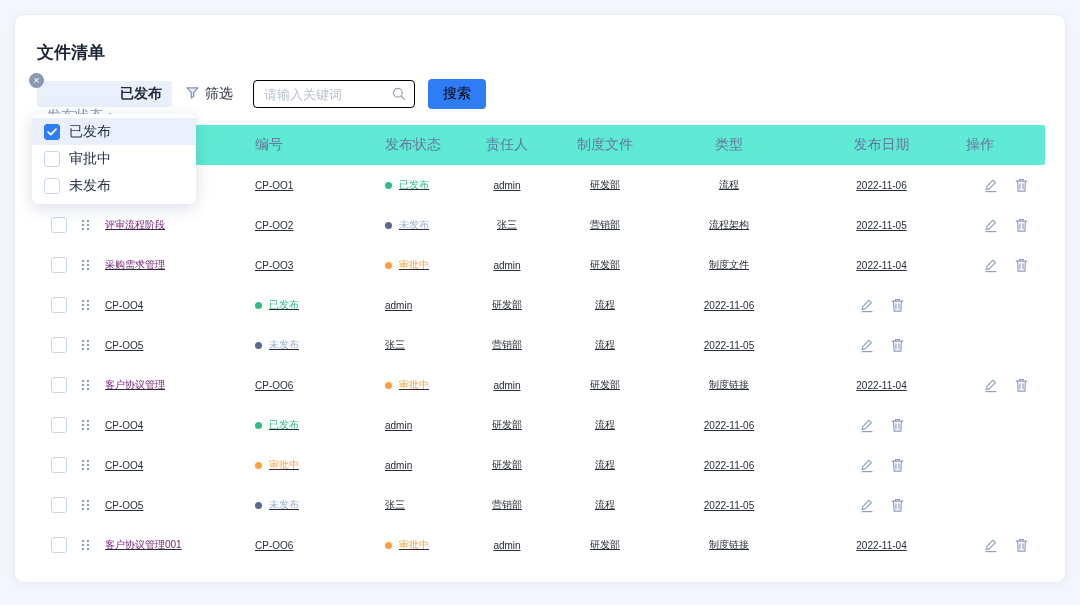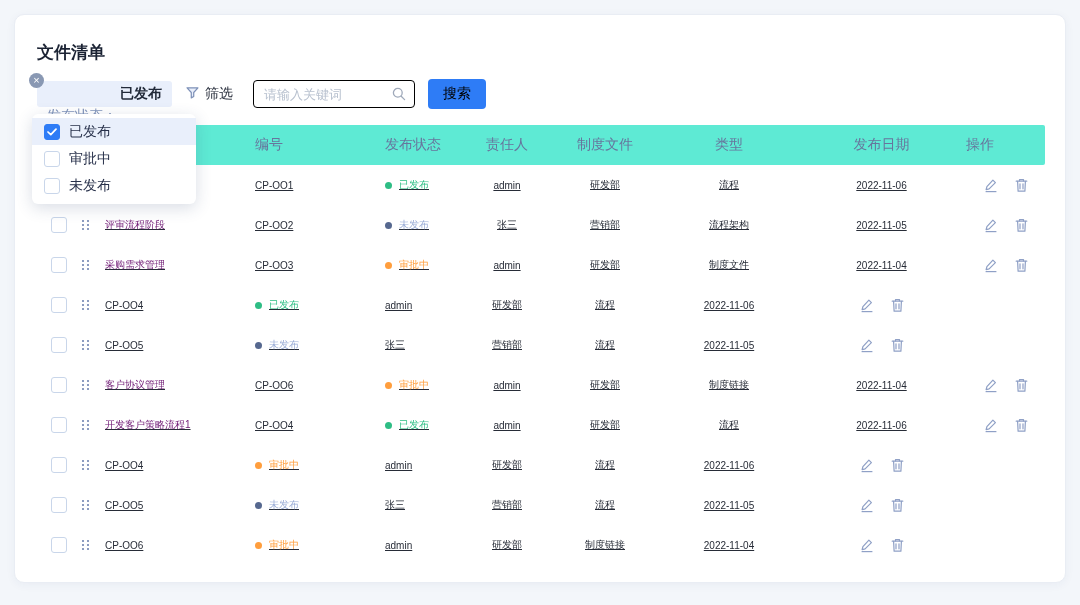--- a/index.html
+++ b/index.html
@@ -387,21 +387,20 @@
                     <rect x="1" y="1" width="2" height="2"></rect>
                     <rect x="6" y="1" width="2" height="2"></rect>
                     <rect x="1" y="5" width="2" height="2"></rect>
                     <rect x="6" y="5" width="2" height="2"></rect>
                     <rect x="1" y="9" width="2" height="2"></rect>
                     <rect x="6" y="9" width="2" height="2"></rect>
                   </g>
                 </svg>
       </span>
     </div>
-    <div class="cell c-name">开发客户策略流程1</div>
     <div class="cell">CP-OO4</div>
     <div class="cell cell-status st-published">
       <span class="dot"></span>
       <span>已发布</span>
     </div>
     <div class="cell">admin</div>
     <div class="cell">研发部</div>
     <div class="cell">流程</div>
     <div class="cell">2022-11-06</div>
     <div class="cell c-ops">
@@ -523,20 +522,21 @@
                     <rect x="1" y="1" width="2" height="2"></rect>
                     <rect x="6" y="1" width="2" height="2"></rect>
                     <rect x="1" y="5" width="2" height="2"></rect>
                     <rect x="6" y="5" width="2" height="2"></rect>
                     <rect x="1" y="9" width="2" height="2"></rect>
                     <rect x="6" y="9" width="2" height="2"></rect>
                   </g>
                 </svg>
       </span>
     </div>
+    <div class="cell c-name">客户协议管理001</div>
     <div class="cell">CP-OO6</div>
     <div class="cell cell-status st-pending">
       <span class="dot"></span>
       <span>审批中</span>
     </div>
     <div class="cell">admin</div>
     <div class="cell">研发部</div>
     <div class="cell">制度链接</div>
     <div class="cell">2022-11-04</div>
     <div class="cell c-ops">

